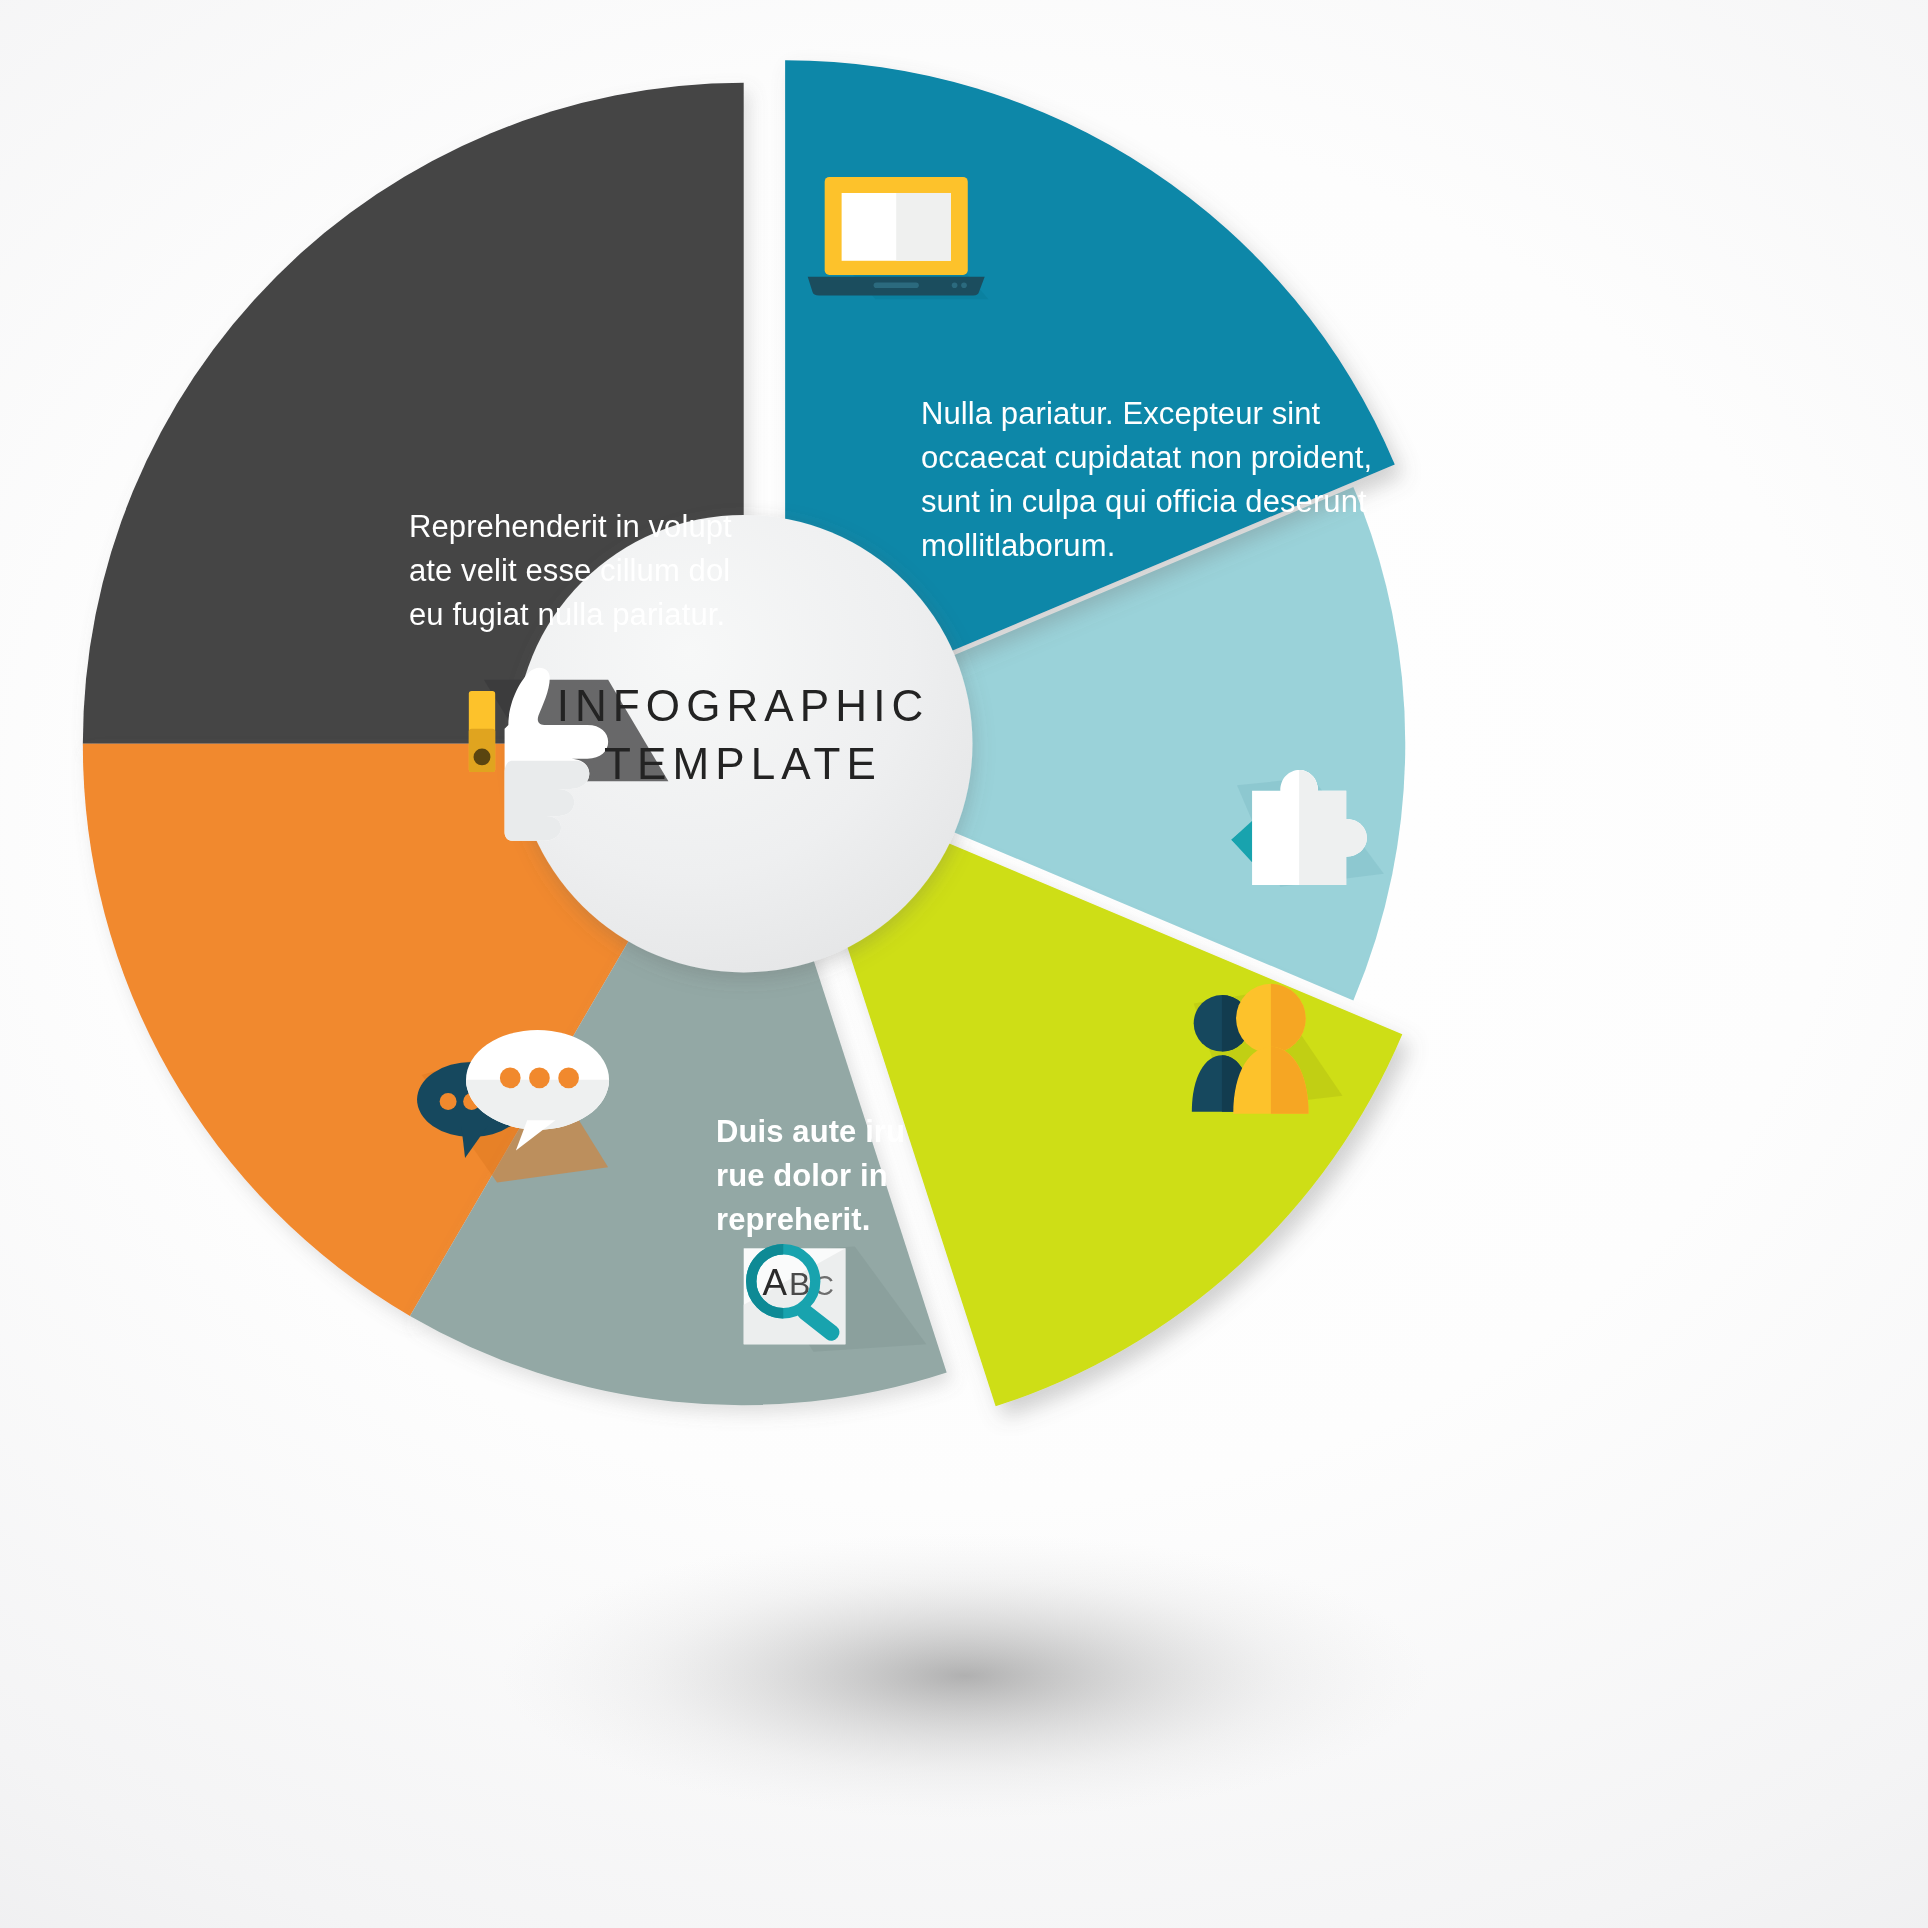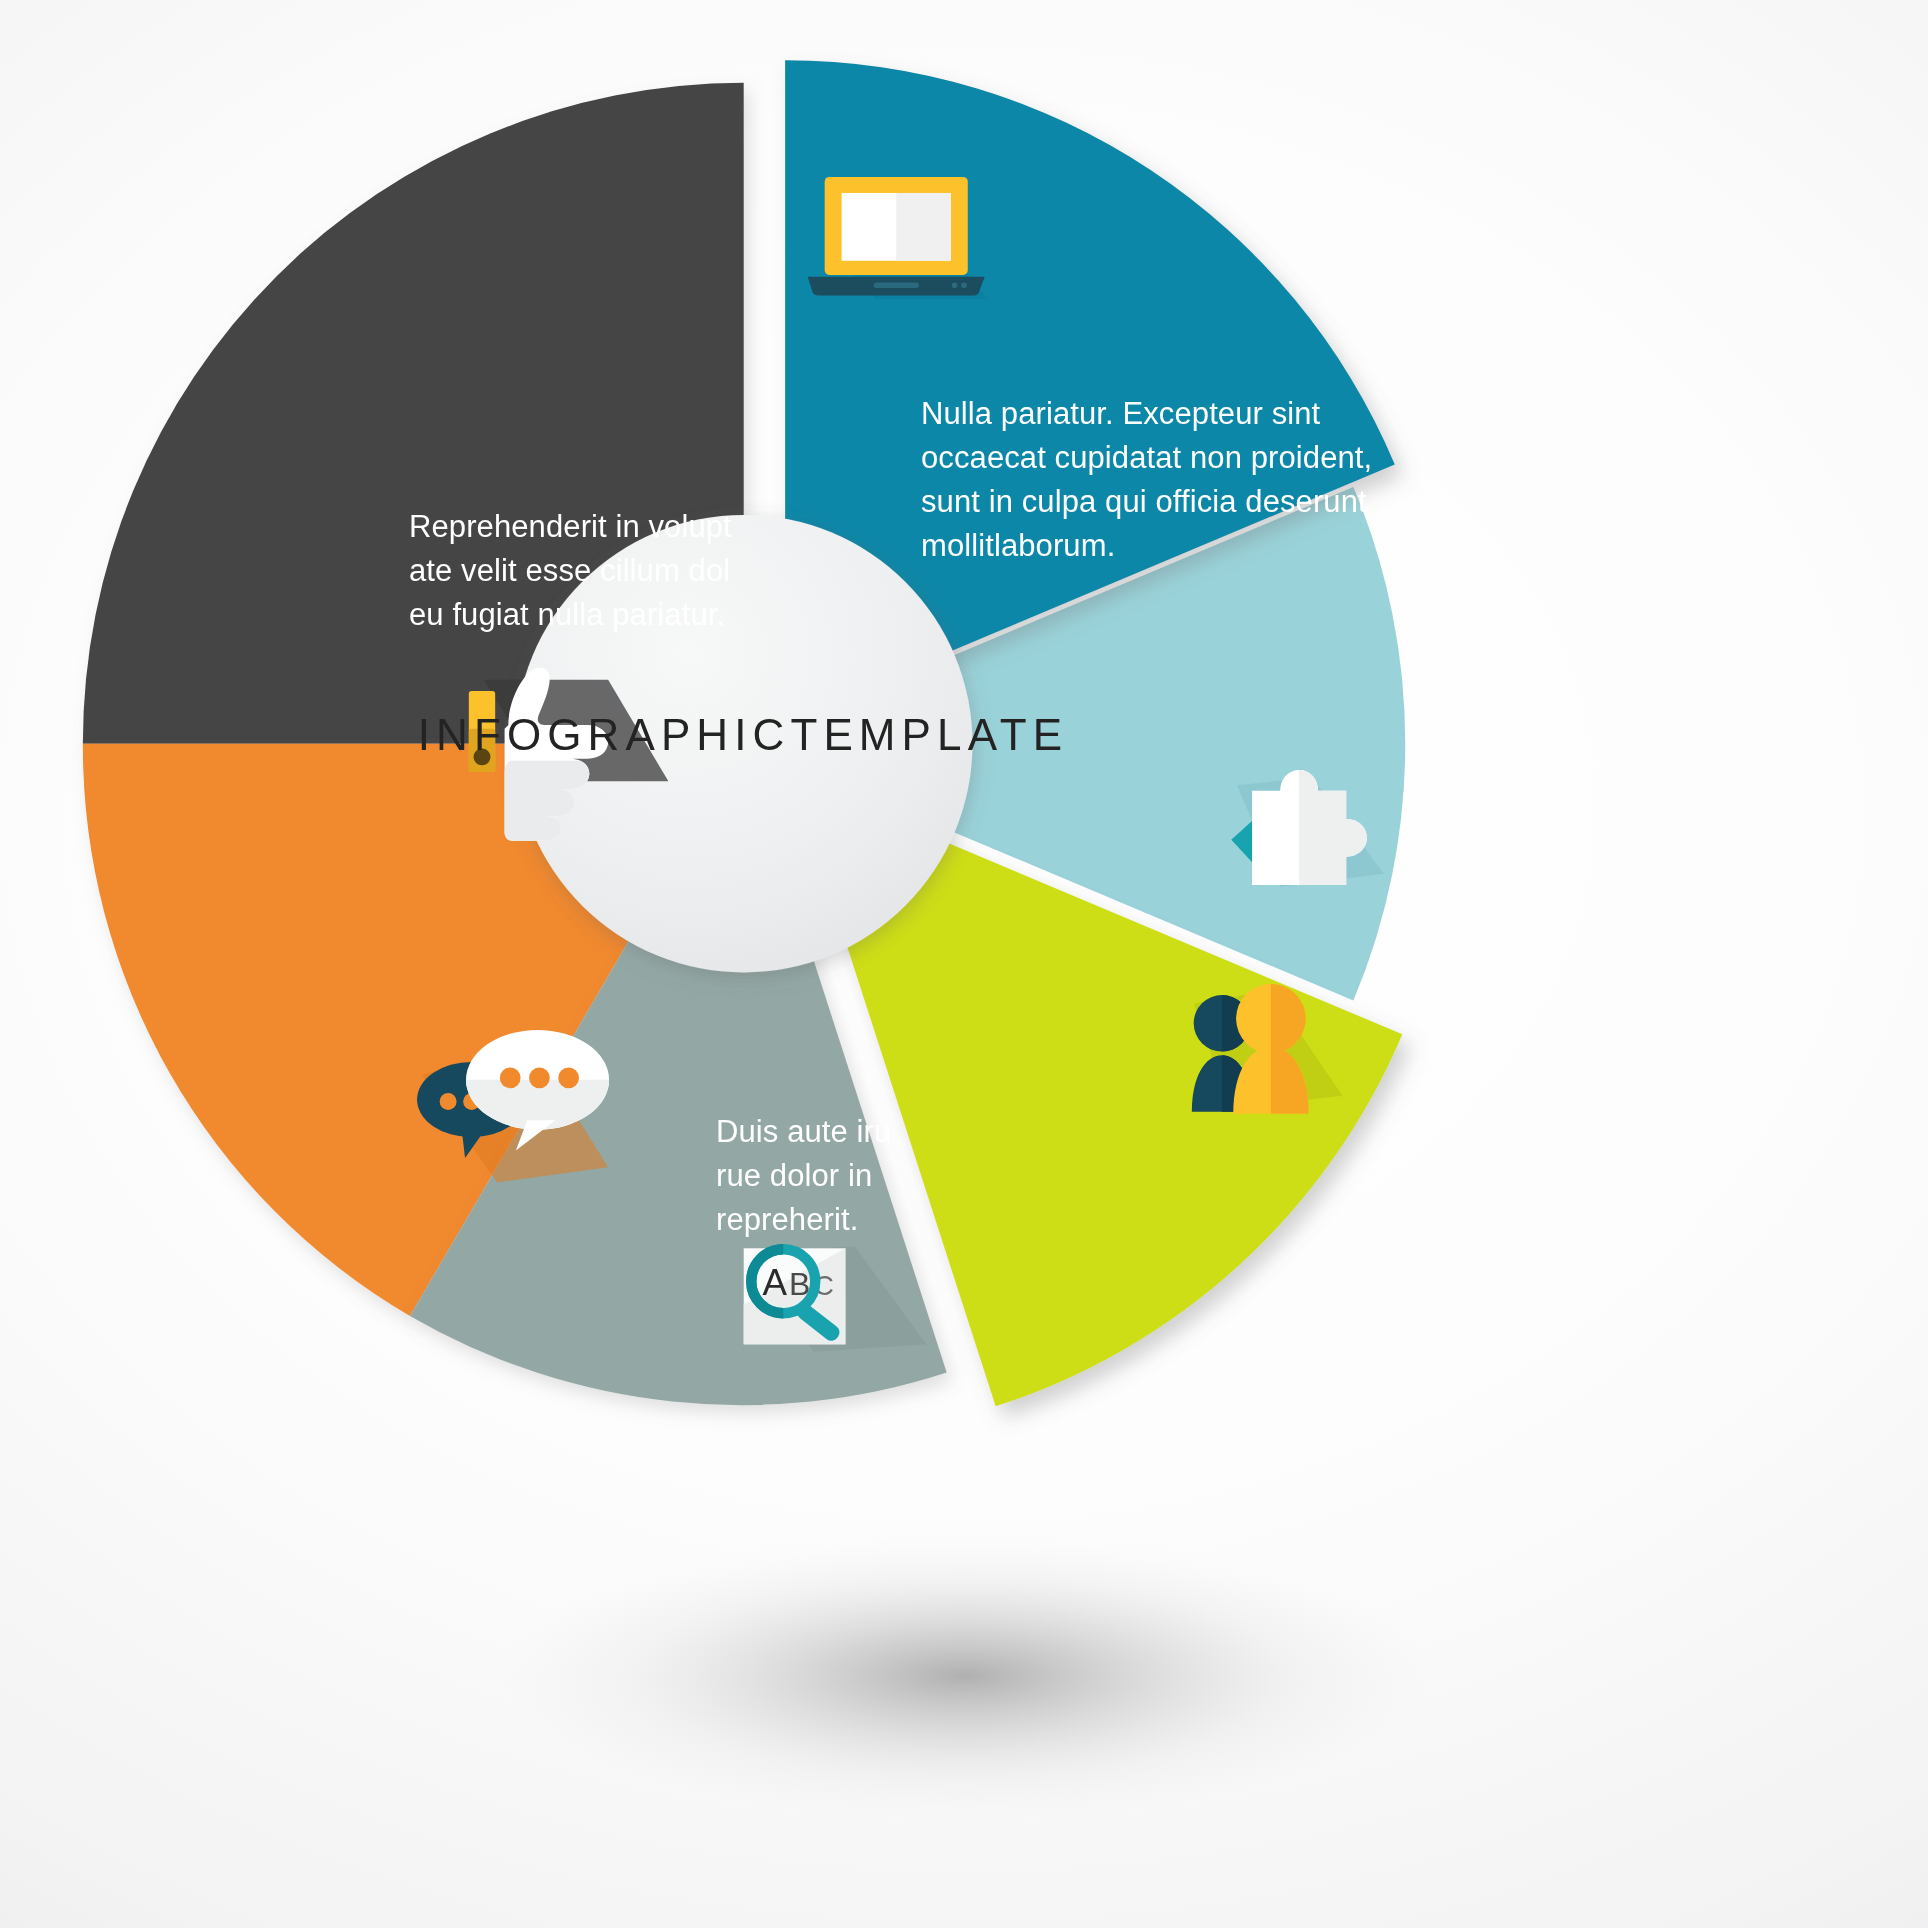--- a/index.html
+++ b/index.html
@@ -38,20 +38,21 @@
     pointer-events: none;
     margin-top: 8px;
   }
   .center-title {
     position: absolute;
     left: 569px;
     top: 584px;
     width: 348px;
     height: 301px;
     display: flex;
+    flex-direction: column;
     align-items: center;
     justify-content: center;
     text-align: center;
     color: #232323;
     font-size: 44px;
     font-weight: 300;
     letter-spacing: 6.1px;
     line-height: 1.30;
   }
   .center-title .l1 { display:block; }
@@ -248,21 +249,21 @@
 
   </svg>
 
   <div class="seg-text" style="left:921px; top:384px; width:546px; color:#ffffff;">Nulla pariatur. Excepteur sint
 occaecat cupidatat non proident,
 sunt in culpa qui officia deserunt
 mollitlaborum.</div>
 
 
 
-  <div class="seg-text" style="left:716px; top:1102px; width:235px;">Duis aute iru
+  <div class="seg-text" style="left:716px; top:1102px; width:235px;font-weight:bold;">Duis aute iru
 rue dolor in
 repreherit.</div>
 
 
   <div class="seg-text" style="left:409px; top:497px; width:405px;">Reprehenderit in volupt
 ate velit esse cillum dol
 eu fugiat nulla pariatur.</div>
 
   <div class="center-title">
     <span class="l1">INFOGRAPHIC</span>

